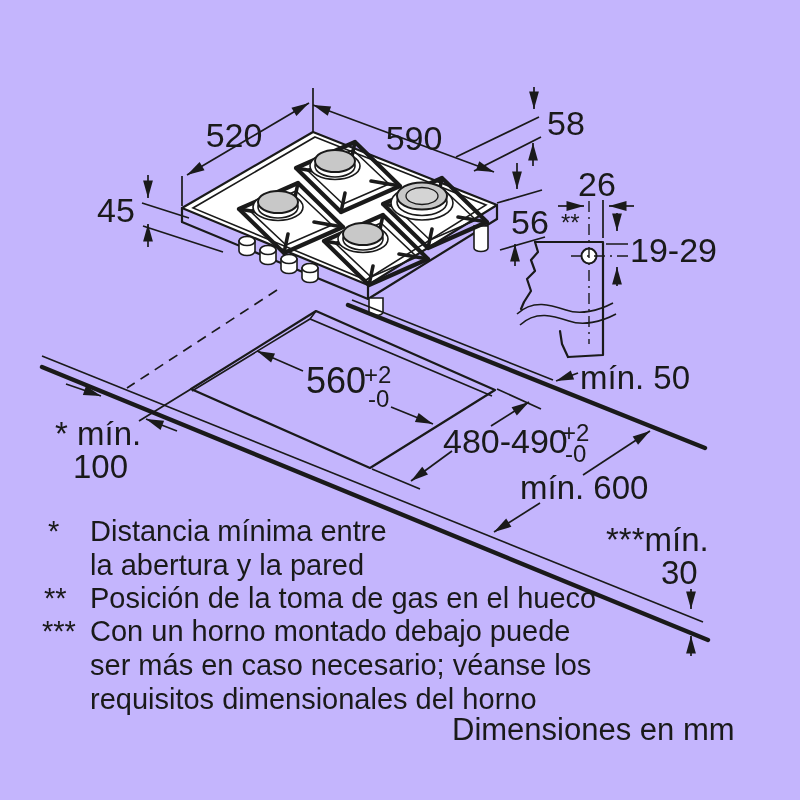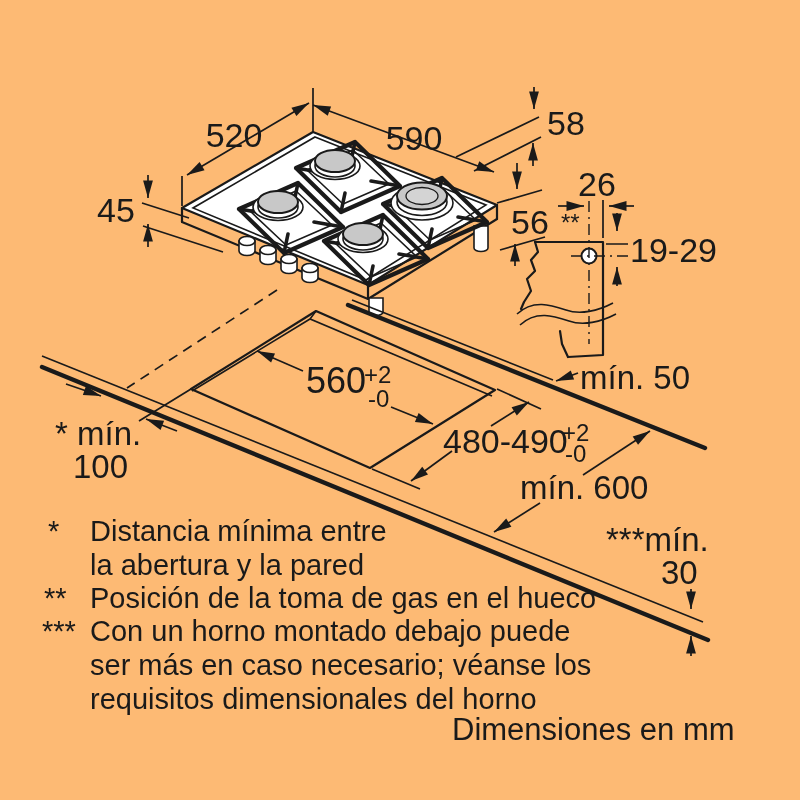--- a/index.html
+++ b/index.html
@@ -1,16 +1,16 @@
 <!DOCTYPE html>
 <html><head>
 <meta charset="utf-8">
 <style>
   html,body{margin:0;padding:0;background:#fff;}
-  .stage{position:relative;width:800px;height:800px;background:#fdba74;overflow:hidden;
+  .stage{position:relative;width:800px;height:800px;background:#c4b5fd;overflow:hidden;
          font-family:"Liberation Sans", sans-serif;}
   svg{display:block}
   .ln{stroke:#1a1a1a;stroke-width:2.2;fill:none;stroke-linecap:round;stroke-linejoin:round;}
   .thin{stroke:#1a1a1a;stroke-width:1.6;fill:none;}
   .thick{stroke:#1a1a1a;stroke-width:4.4;fill:none;stroke-linecap:round;}
   .dim{stroke:#1a1a1a;stroke-width:1.7;fill:none;}
   .dashed{stroke:#1a1a1a;stroke-width:1.7;fill:none;stroke-dasharray:10 7;}
   .dashdot{stroke:#1a1a1a;stroke-width:1.4;fill:none;stroke-dasharray:11 5 2 5;}
   .grate{stroke:#1a1a1a;stroke-width:4.2;fill:none;stroke-linejoin:round;}
   .grateIn{stroke:#1a1a1a;stroke-width:1.6;fill:none;stroke-linejoin:round;}

